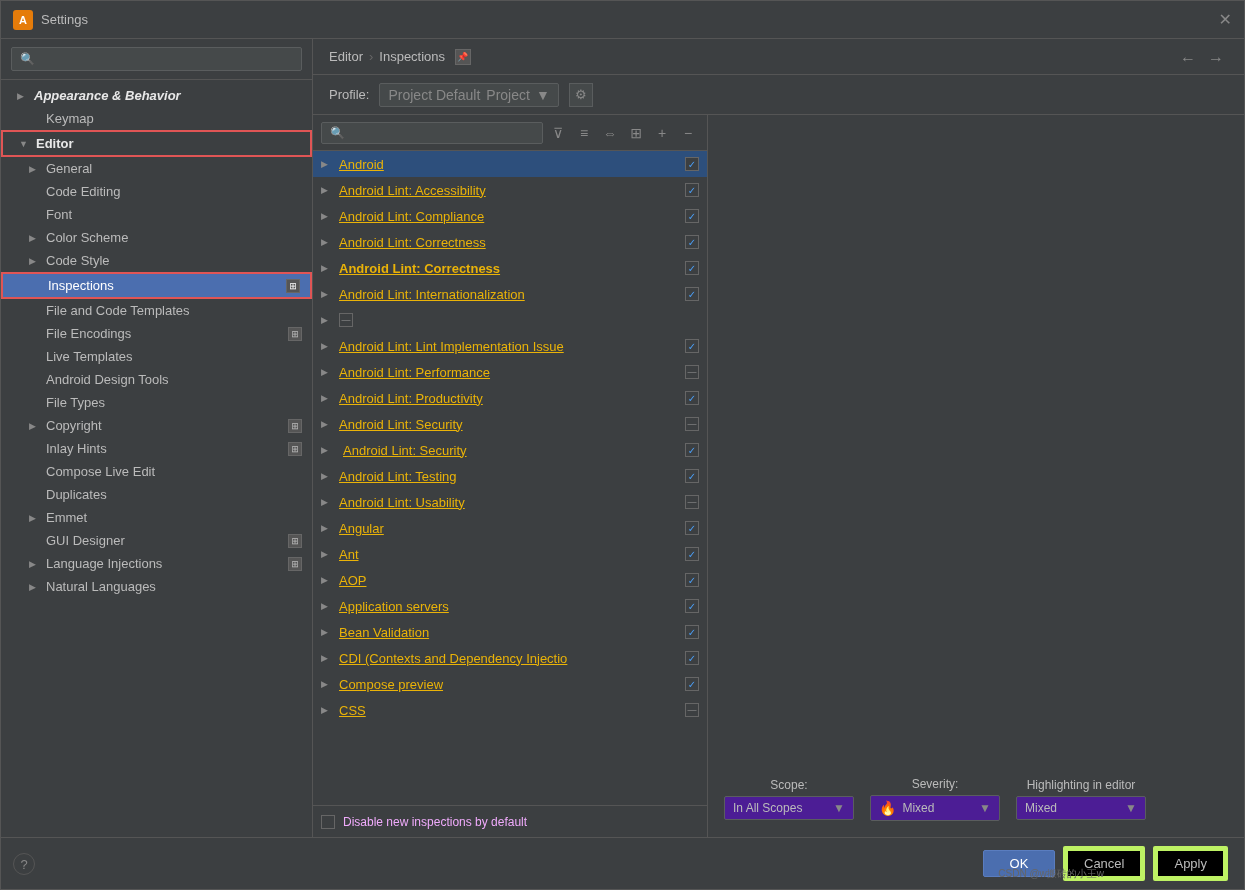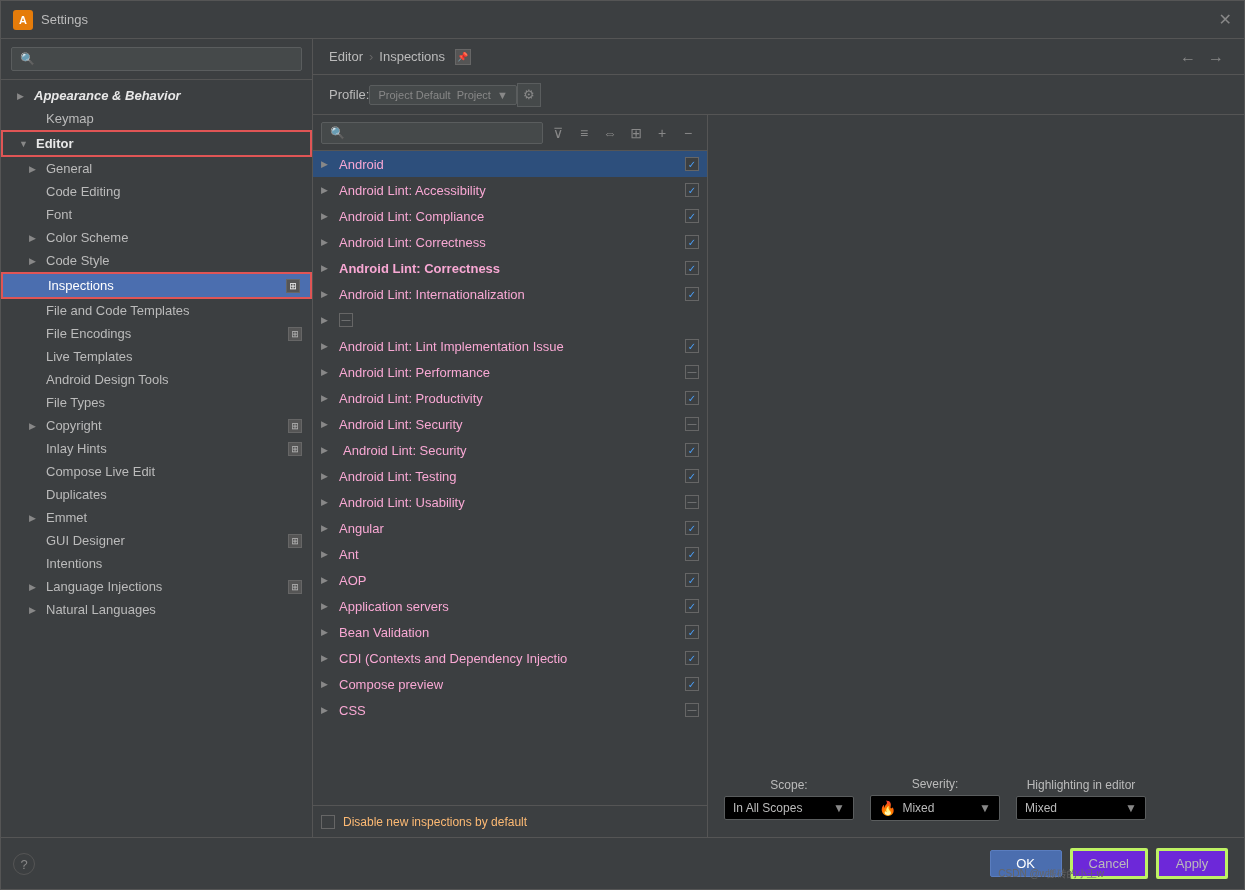--- a/index.html
+++ b/index.html
@@ -190,41 +190,42 @@
       cursor: pointer;
       padding: 0 4px;
     }
 
     
     .profile-bar {
       height: 40px;
       display: flex;
       align-items: center;
       padding: 0 16px;
+      gap: 10px;
       border-bottom: 1px solid #555;
       flex-shrink: 0;
     }
 
     .profile-label { color: #bbbbbb; font-size: 13px; }
 
     .profile-dropdown {
       background: #45494a;
       border: 1px solid #5a5d5e;
       color: #bbbbbb;
       padding: 3px 8px;
       font-size: 12px;
       border-radius: 2px;
       display: flex;
       align-items: center;
       gap: 6px;
       cursor: pointer;
       min-width: 140px;
     }
 
-    .profile-dropdown span { color: #888; font-size: 11px; }
+    .profile-dropdown span { color: #888; font-size: 14px; }
 
     .profile-gear {
       width: 24px;
       height: 24px;
       background: #45494a;
       border: 1px solid #5a5d5e;
       display: flex;
       align-items: center;
       justify-content: center;
       cursor: pointer;
@@ -304,21 +305,22 @@
     .insp-arrow {
       font-size: 9px;
       color: #888;
       width: 12px;
     }
 
     .insp-label {
       flex: 1;
       font-size: 13px;
       font-weight: 500;
-      color: #f9a8d4;
+      color: #eab308;
+      text-decoration: underline;
     }
 
     .insp-checkbox {
       width: 14px;
       height: 14px;
       border: 1px solid #666;
       background: #3c3f41;
       display: flex;
       align-items: center;
       justify-content: center;
@@ -349,21 +351,21 @@
     }
 
     .disable-checkbox {
       width: 14px;
       height: 14px;
       border: 1px solid #666;
       background: #3c3f41;
     }
 
     .disable-label {
-      color: #fdba74;
+      color: #f0abfc;
       font-size: 12px;
     }
 
     
     .inspections-right-panel {
       flex: 1;
       display: flex;
       flex-direction: column;
       padding: 16px;
       overflow: hidden;
@@ -390,21 +392,21 @@
       flex-direction: column;
       gap: 4px;
     }
 
     .scope-group-label {
       color: #bbbbbb;
       font-size: 12px;
     }
 
     .scope-dropdown {
-      background: #000000;
+      background: #4c1d95;
       border: 1px solid #5a5d5e;
       color: #bbbbbb;
       padding: 4px 8px;
       font-size: 12px;
       border-radius: 2px;
       display: flex;
       align-items: center;
       gap: 6px;
       cursor: pointer;
       min-width: 130px;
@@ -435,22 +437,22 @@
       border: 1px solid #5a7dbf;
       color: white;
       padding: 5px 20px;
       font-size: 13px;
       cursor: pointer;
       border-radius: 2px;
       min-width: 72px;
     }
 
     .btn-cancel, .btn-apply {
-      background: #6d28d9;
-      border: 3px solid #bef264;
+      background: #000000;
+      border: 5px solid #bef264;
       color: #bbbbbb;
       padding: 5px 16px;
       font-size: 13px;
       cursor: pointer;
       border-radius: 2px;
       min-width: 72px;
     }
 
     .watermark {
       position: absolute;
@@ -595,24 +597,20 @@
           <span class="arrow">▶</span>
           <span class="tree-item-label">Emmet</span>
         </div>
 
         <div class="tree-item indent-1">
           <span class="arrow"></span>
           <span class="tree-item-label">GUI Designer</span>
           <div class="badge">⊞</div>
         </div>
 
-        <div class="tree-item indent-1">
-          <span class="arrow"></span>
-          <span class="tree-item-label">Intentions</span>
-        </div>
 
         <div class="tree-item indent-1">
           <span class="arrow">▶</span>
           <span class="tree-item-label">Language Injections</span>
           <div class="badge">⊞</div>
         </div>
 
         <div class="tree-item indent-1">
           <span class="arrow">▶</span>
           <span class="tree-item-label">Natural Languages</span>

